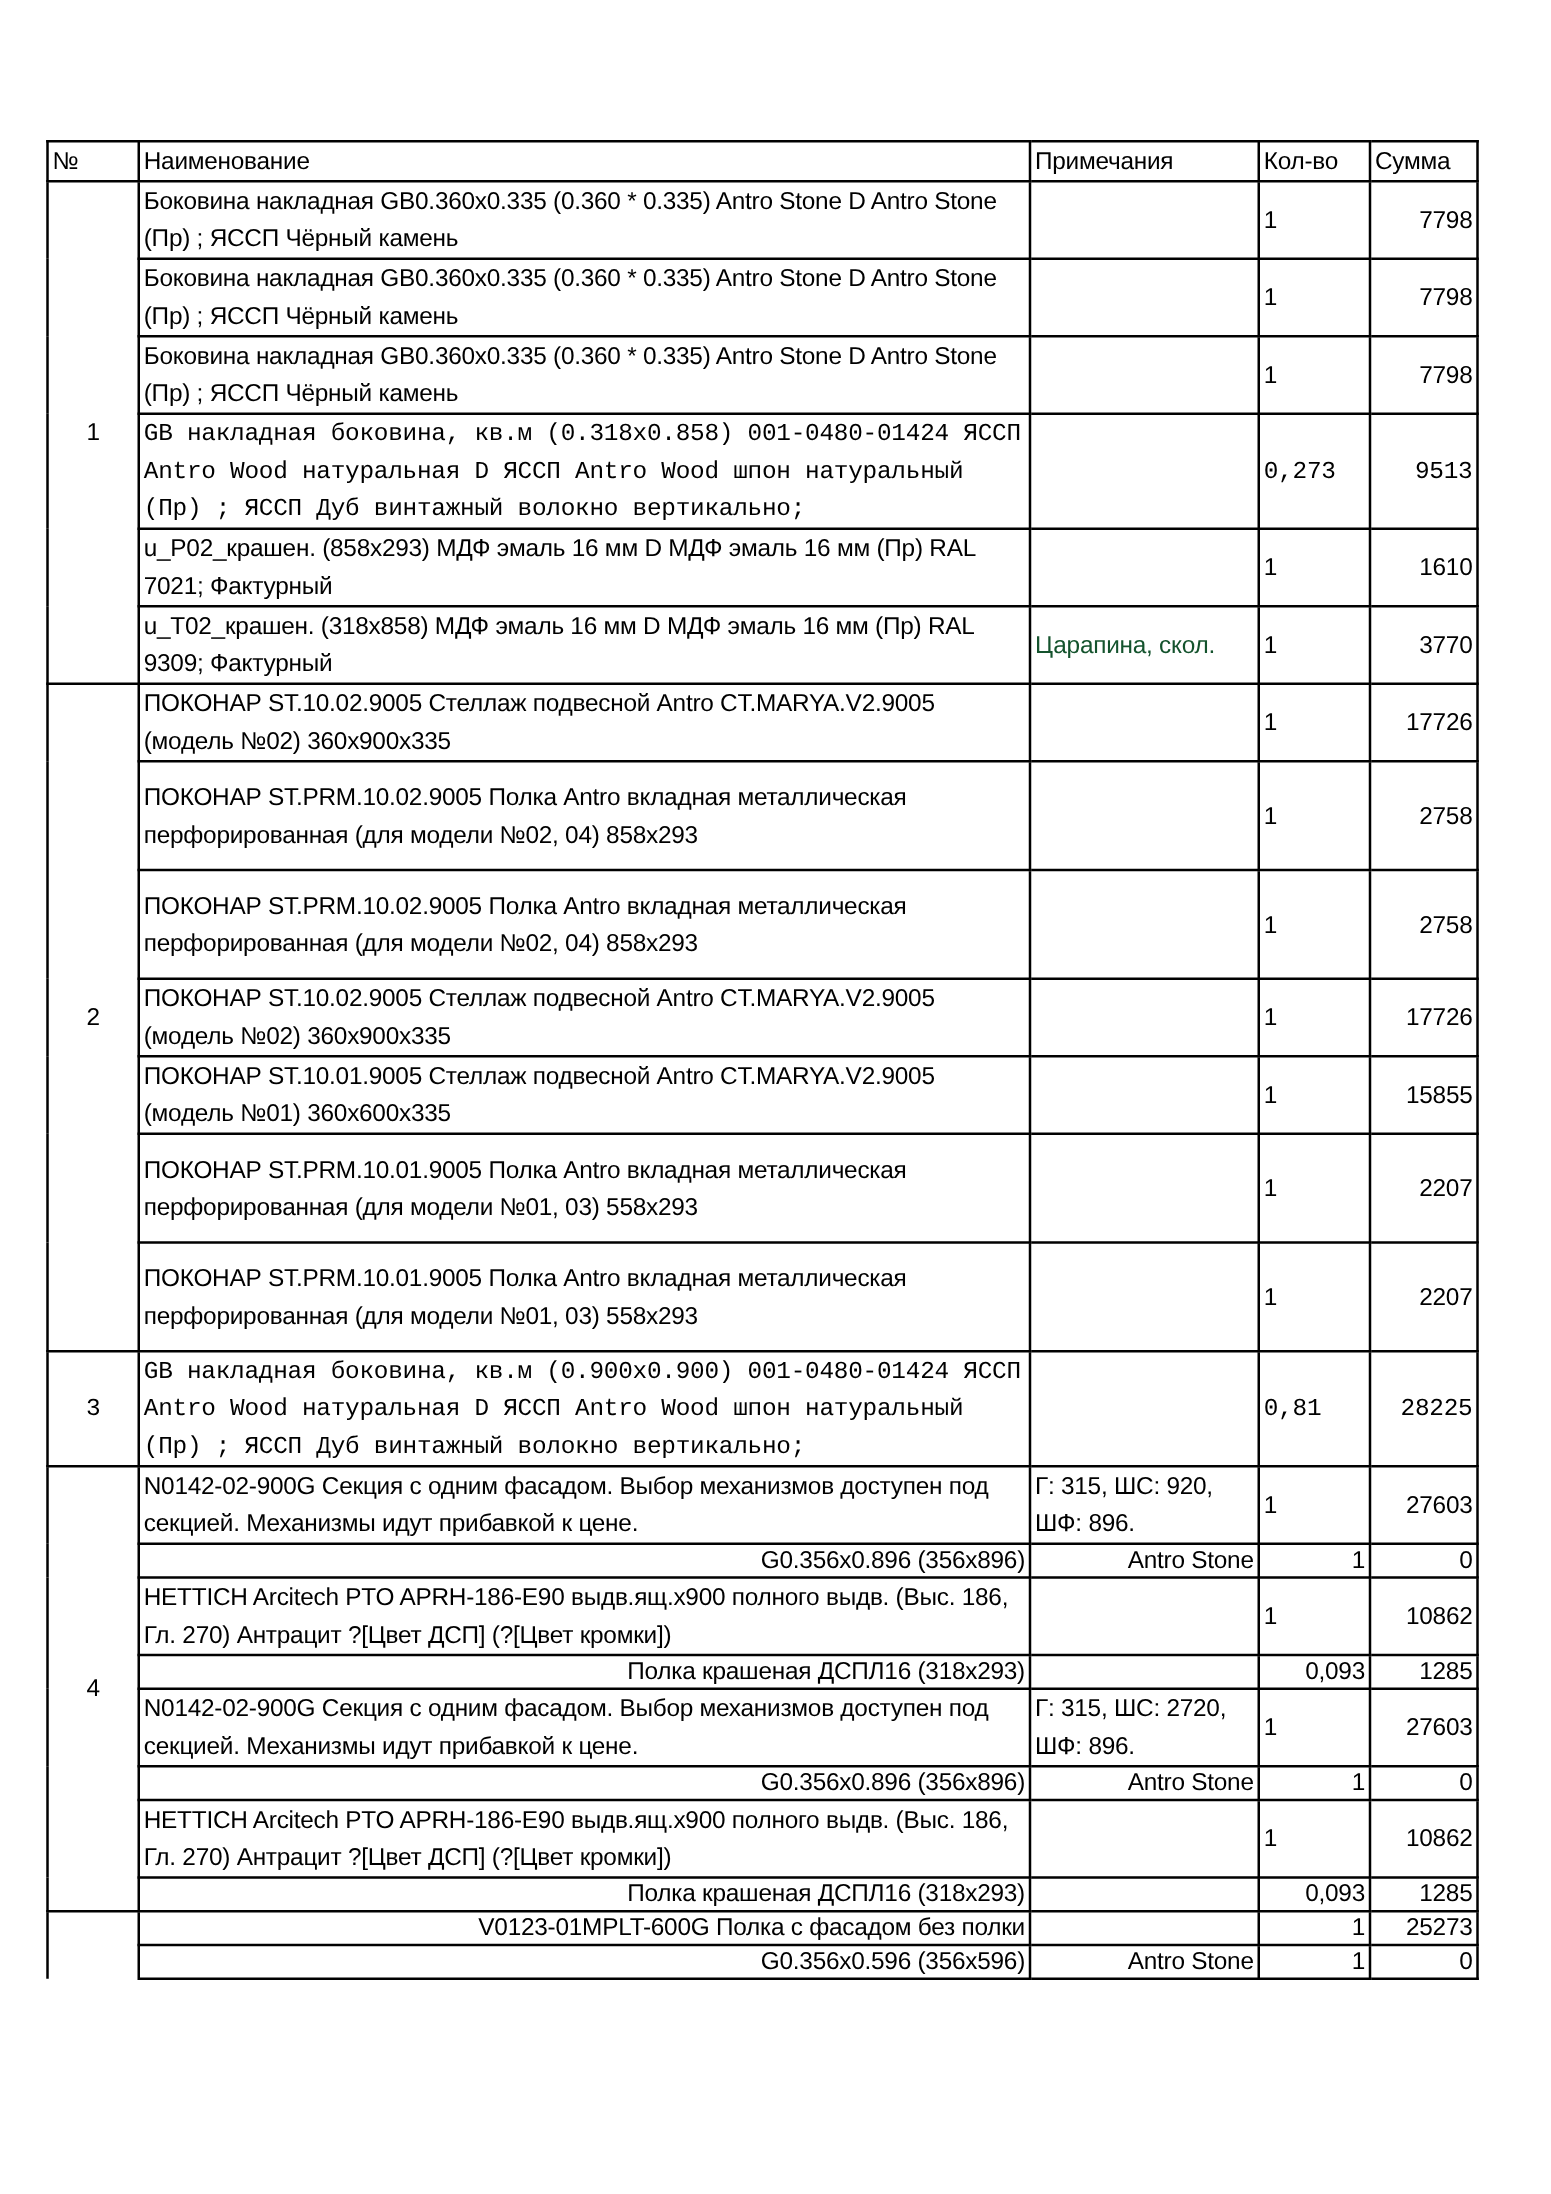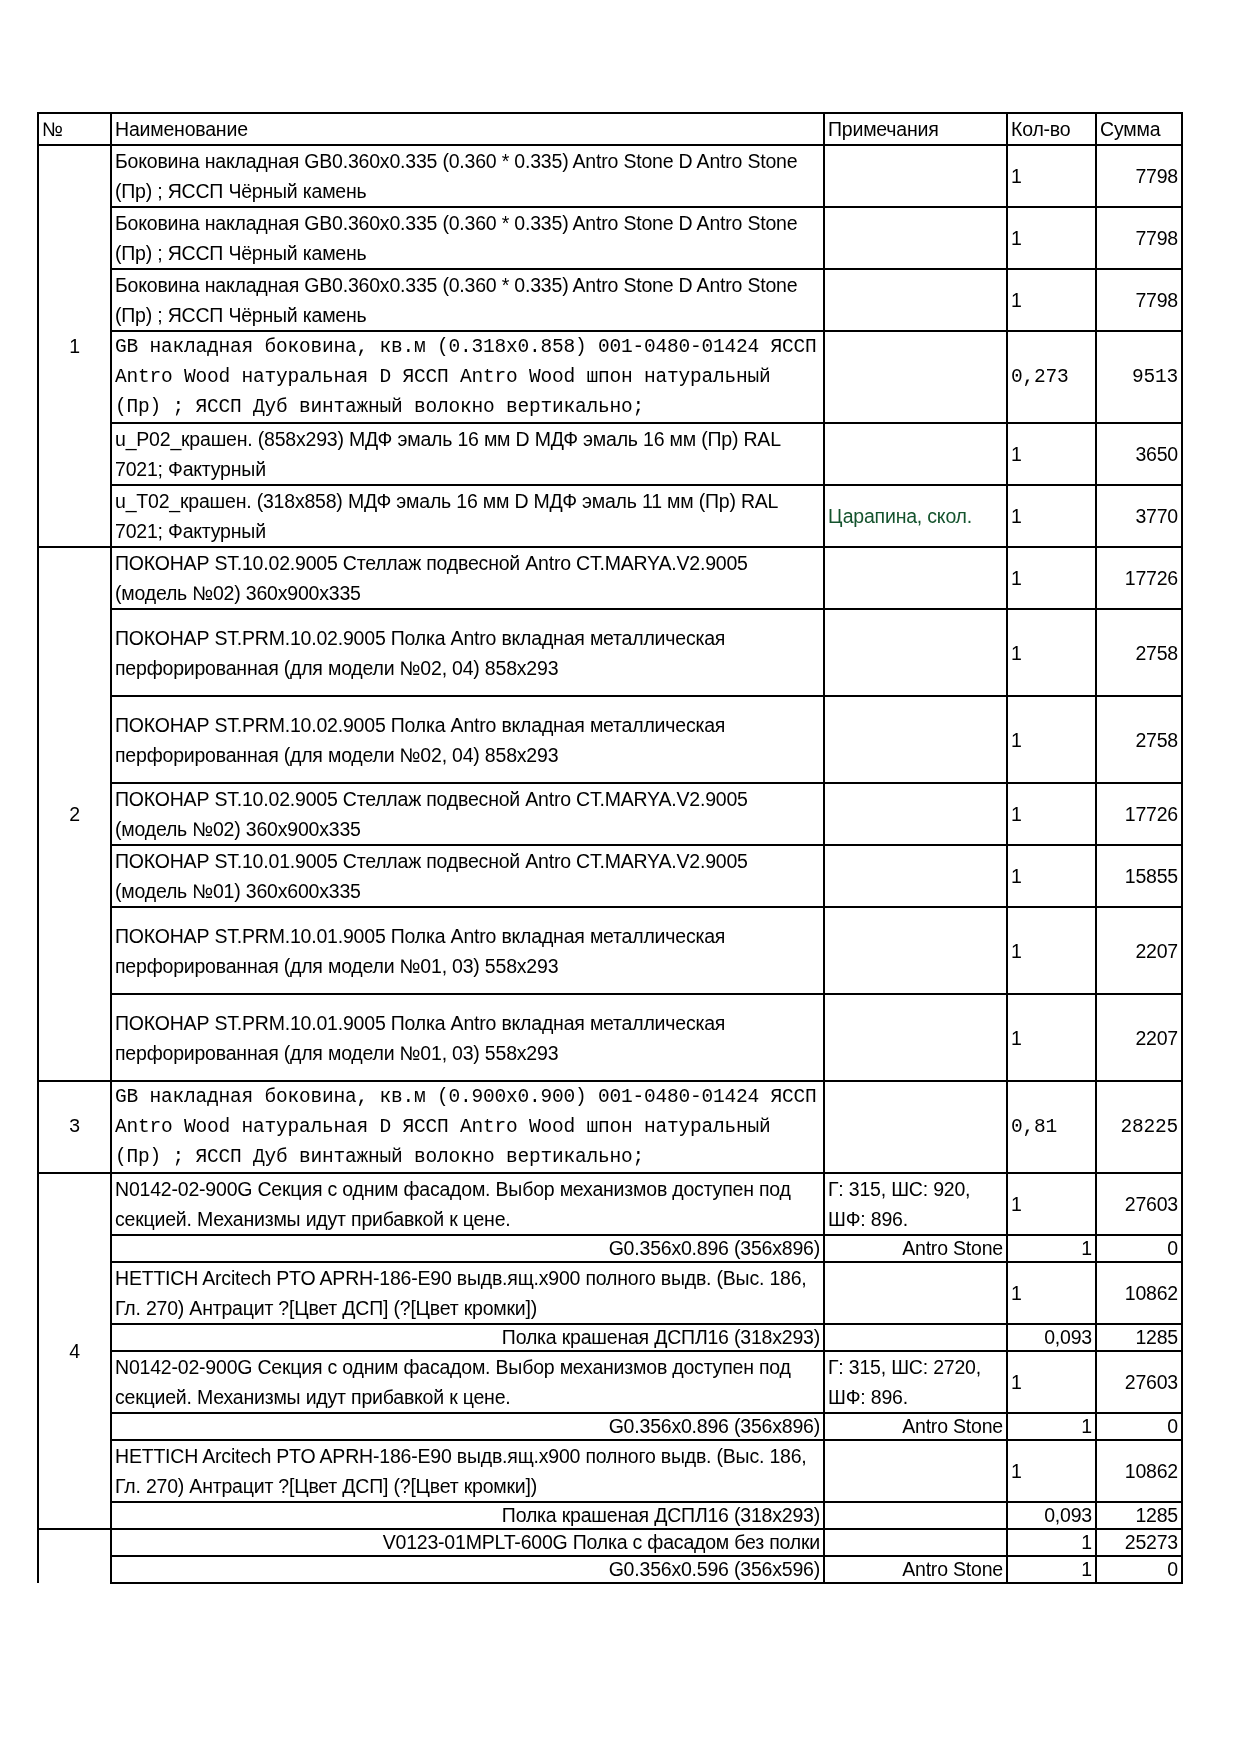--- a/index.html
+++ b/index.html
@@ -71,24 +71,24 @@
     <tr class="h3">
       <td class="name">GB накладная боковина, кв.м (0.318x0.858) 001-0480-01424 ЯССП Antro Wood натуральная D ЯССП Antro Wood шпон натуральный (Пр) ; ЯССП Дуб винтажный волокно вертикально;</td>
       <td class="note"></td>
       <td class="qty">0,273</td>
       <td class="sum">9513</td>
     </tr>
     <tr class="h2">
       <td class="name">u_P02_крашен. (858x293) МДФ эмаль 16 мм D МДФ эмаль 16 мм (Пр) RAL 7021; Фактурный</td>
       <td class="note"></td>
       <td class="qty">1</td>
-      <td class="sum">3650</td>
-    </tr>
-    <tr class="h2">
-      <td class="name">u_T02_крашен. (318x858) МДФ эмаль 16 мм D МДФ эмаль 11 мм (Пр) RAL 7021; Фактурный</td>
+      <td class="sum">1610</td>
+    </tr>
+    <tr class="h2">
+      <td class="name">u_T02_крашен. (318x858) МДФ эмаль 16 мм D МДФ эмаль 16 мм (Пр) RAL 9309; Фактурный</td>
       <td class="note defect" style="color: #14532d;">Царапина, скол.</td>
       <td class="qty">1</td>
       <td class="sum">3770</td>
     </tr>
 
     <tr class="h2">
       <td class="num" rowspan="7">2</td>
       <td class="name">ПОКОНАР ST.10.02.9005 Стеллаж подвесной Antro CT.MARYA.V2.9005 (модель №02) 360x900x335</td>
       <td class="note"></td>
       <td class="qty">1</td>

